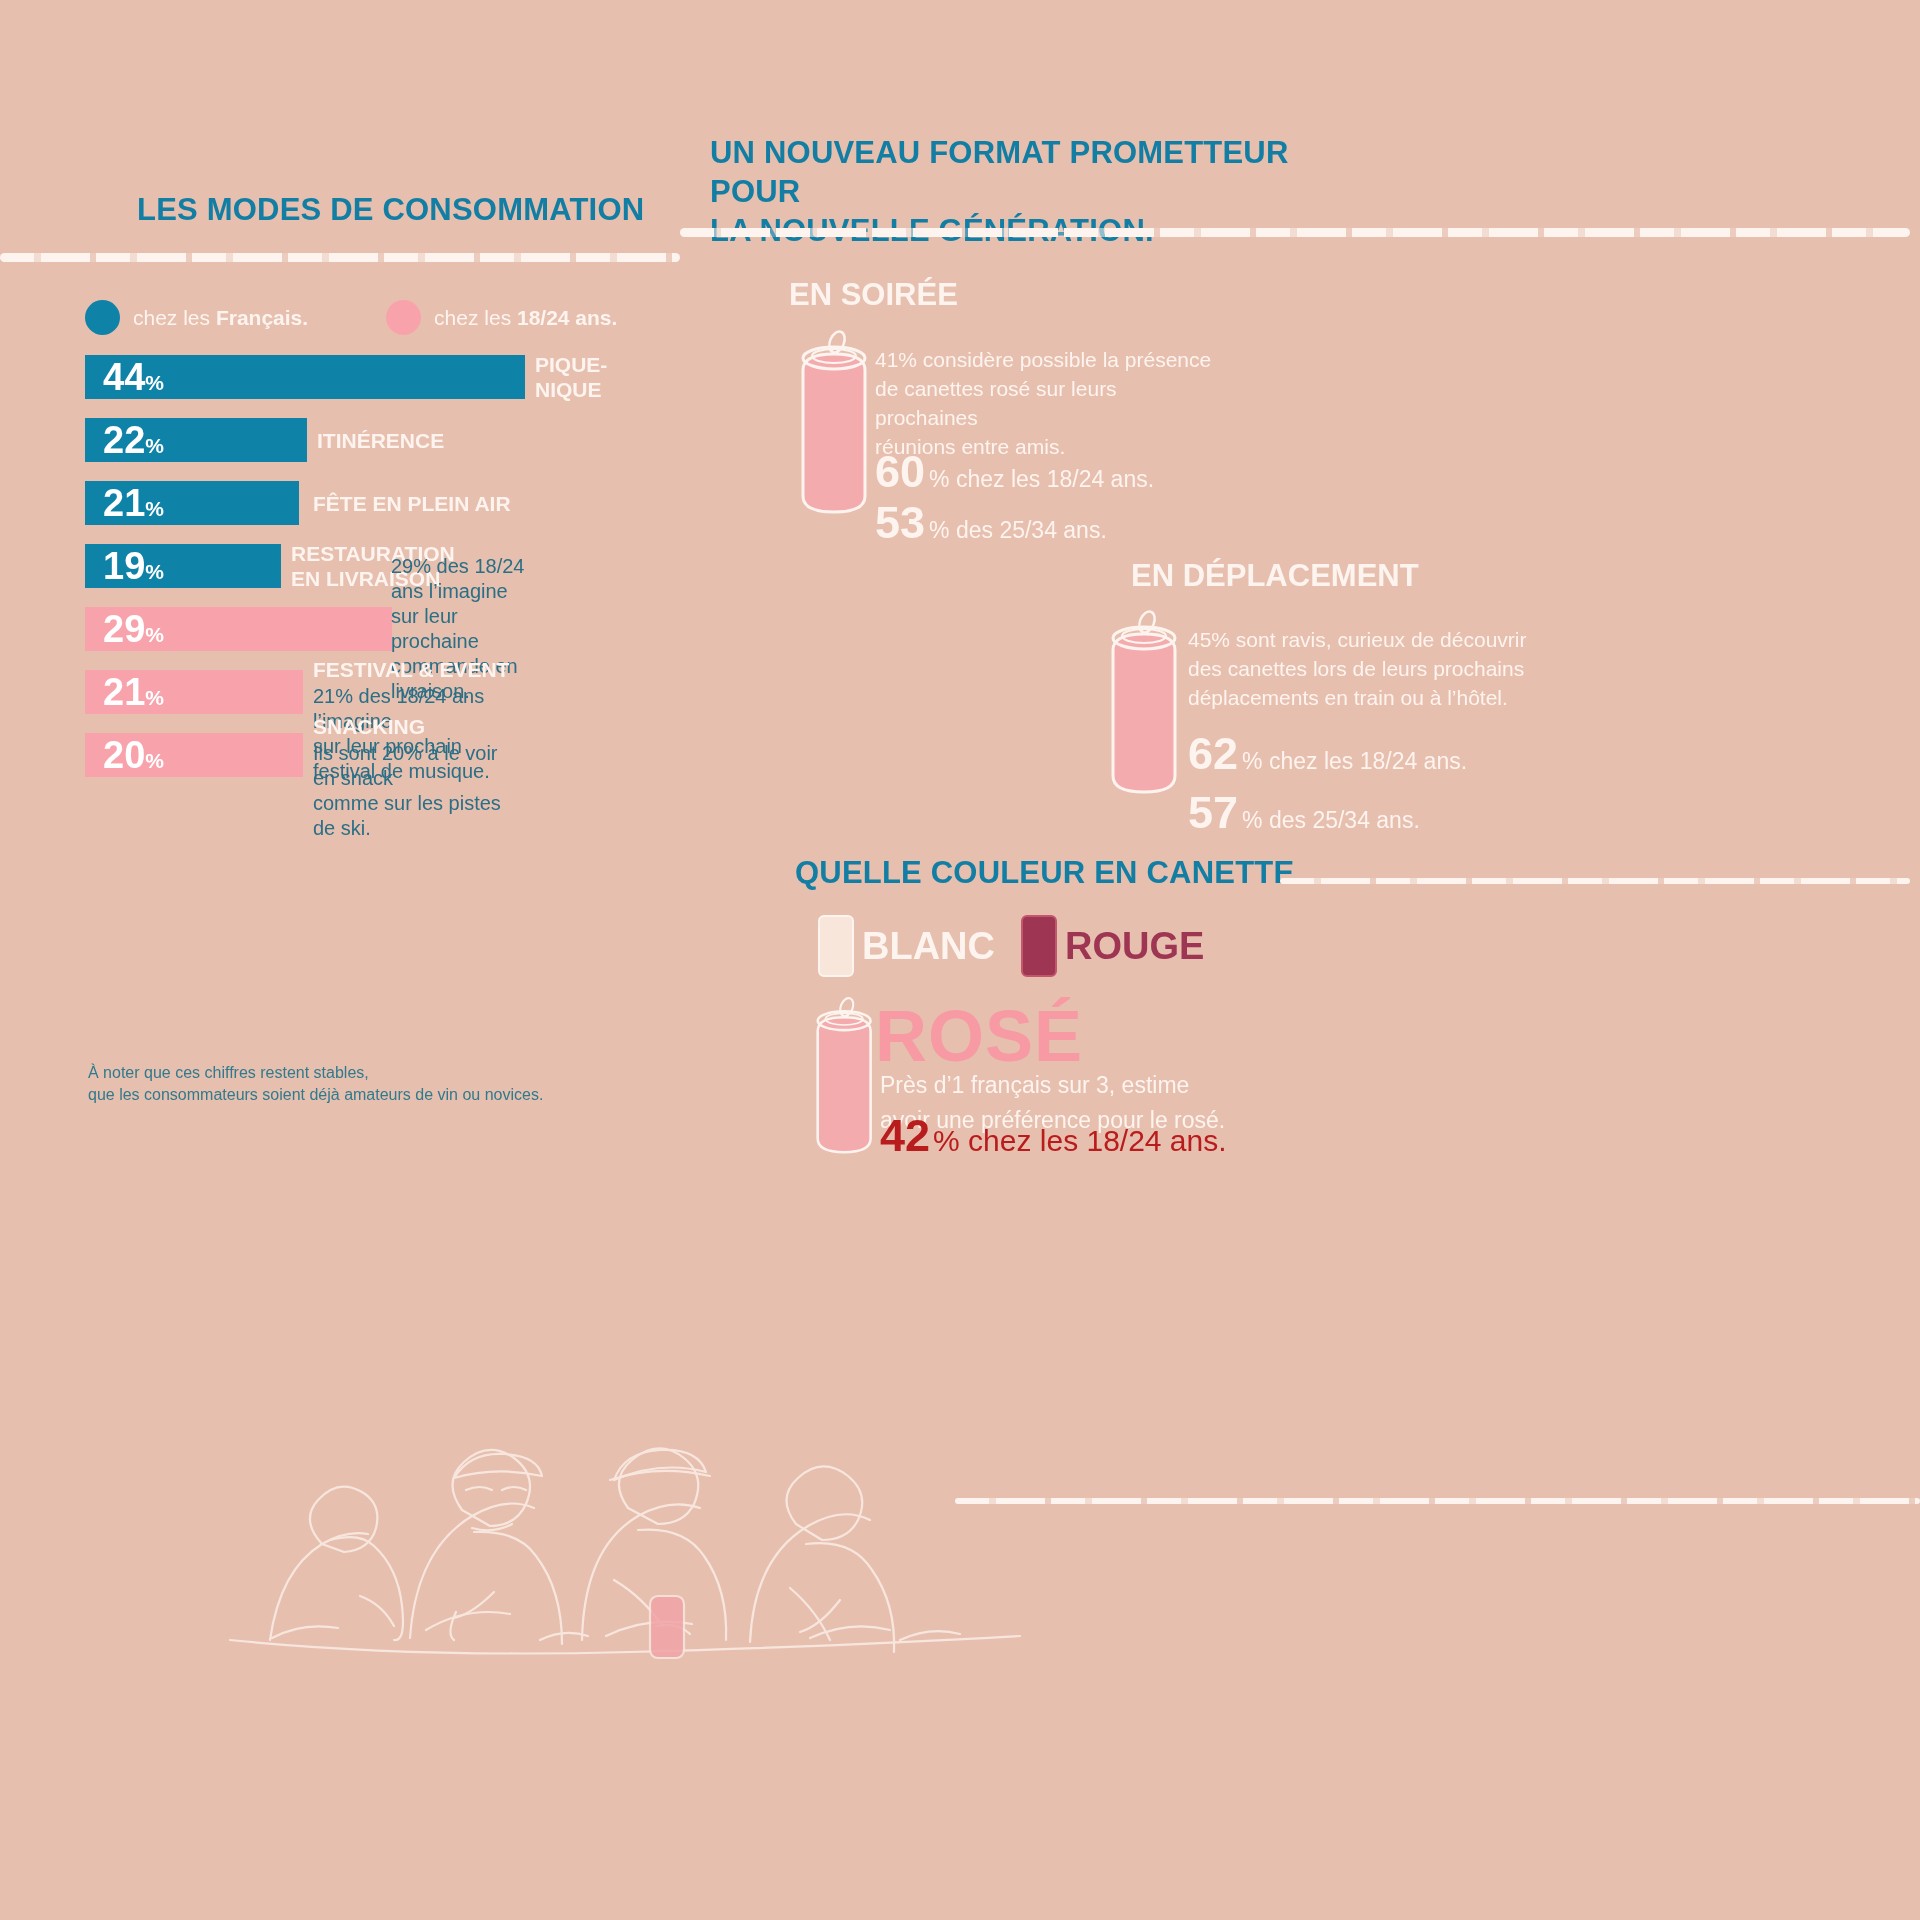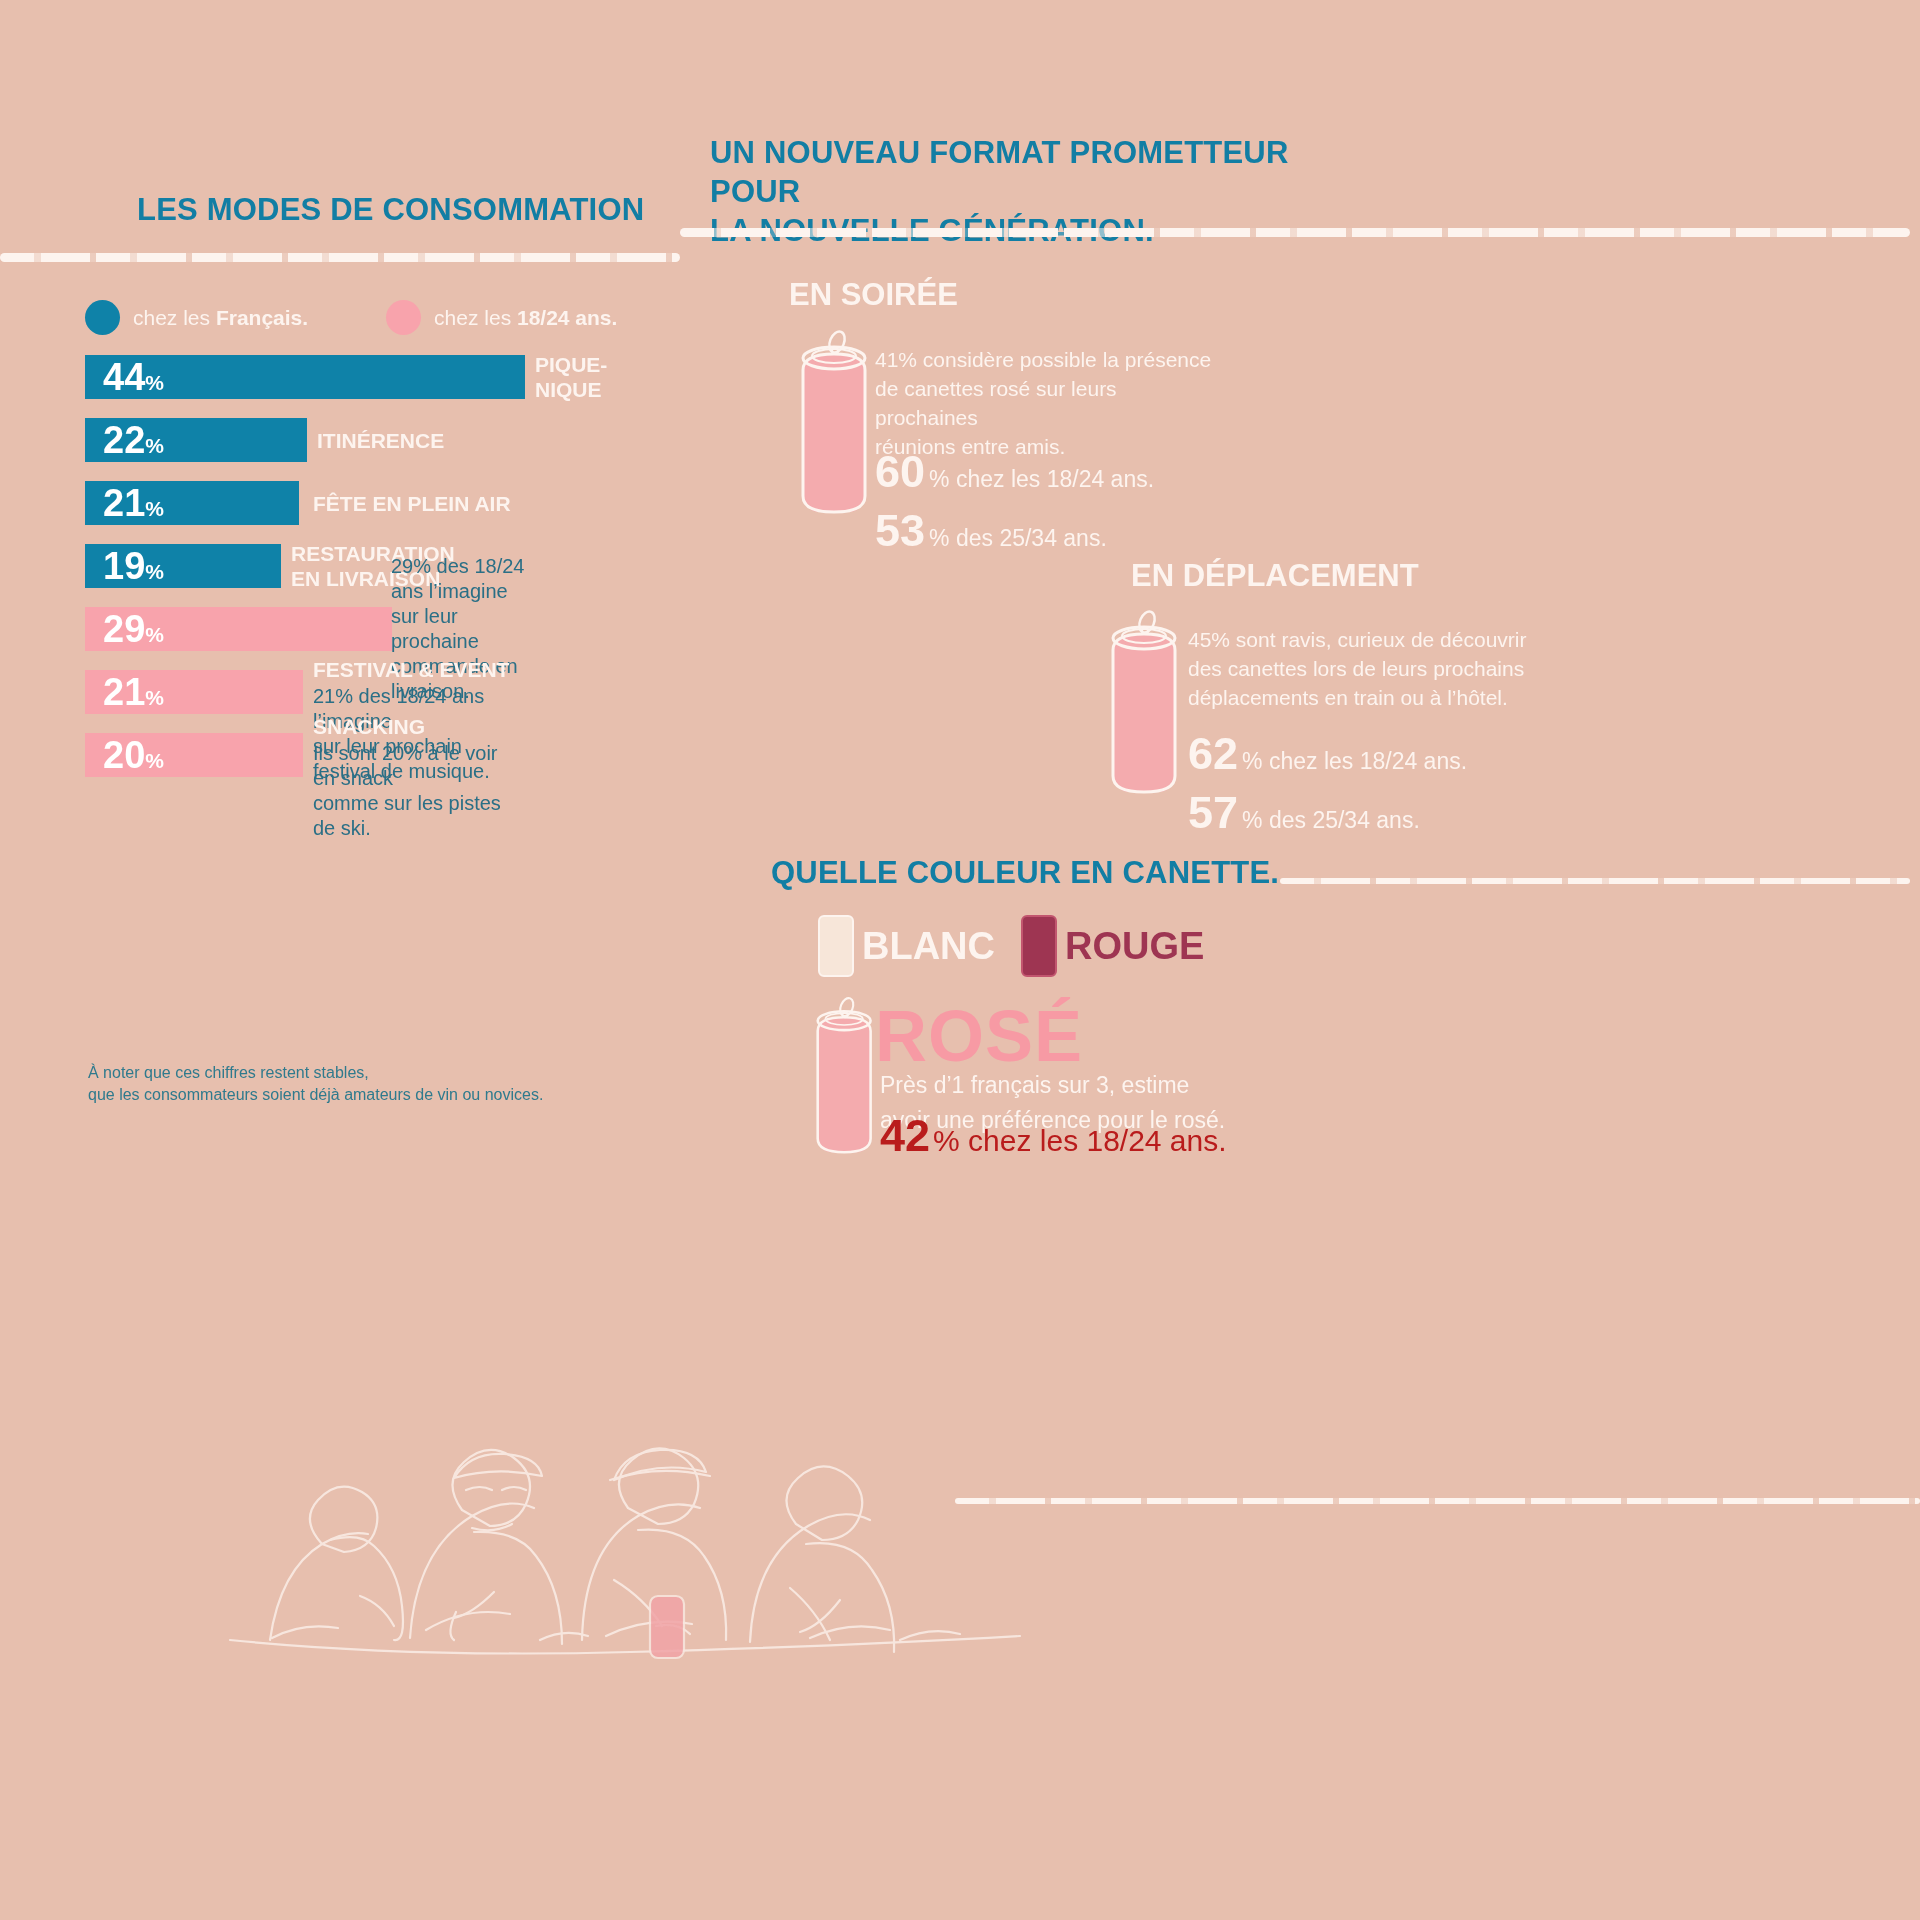--- a/index.html
+++ b/index.html
@@ -91,21 +91,21 @@
 
   #footnote{
     position:absolute;left:88px;top:1062px;
     color:#2f7a8d;font-size:16px;line-height:22px;white-space:pre-line;
   }
 
   
   .sec-title{position:absolute;font-size:31px;}
   #t-soiree{left:789px;top:277px;}
   #t-deplace{left:1131px;top:558px;}
-  #t-couleur{left:771px;top:855px;color:#127ea4;}
+  #t-couleur{left:795px;top:855px;color:#127ea4;}
   #divider-couleur{left:1280px;top:878px;width:630px;height:6px;}
   #divider-bottom{left:955px;top:1498px;width:965px;height:6px;}
 
   
   .can{position:absolute;}
   .can svg{display:block;}
 
   .blk-text{position:absolute;color:#fdf4ef;}
   .blk-text .lead{font-size:21px;line-height:29px;white-space:pre-line;}
   .big-line{display:flex;align-items:baseline;margin-top:6px;}
@@ -251,21 +251,21 @@
     <div class="lead">41% considère possible la présence
 de canettes rosé sur leurs prochaines
 réunions entre amis.</div>
   </div>
 
   <div class="blk-text" style="left:875px;top:443px">
     <div class="big-line">
       <span class="big-num">60</span>
       <span class="big-rest">% chez les 18/24 ans.</span>
     </div>
-    <div class="big-line" style="margin-top:14px">
+    <div class="big-line" style="margin-top:6px">
       <span class="big-num">53</span>
       <span class="big-rest">% des 25/34 ans.</span>
     </div>
   </div>
 
   <div class="sec-title h-white" id="t-deplace">EN DÉPLACEMENT</div>
 
   <div class="can" style="left:1100px;top:602px">
     <svg width="90" height="205" viewBox="0 0 90 205">
       <rect x="13" y="32" width="62" height="158" rx="16" fill="#f6a7ae" opacity=".85"></rect>

